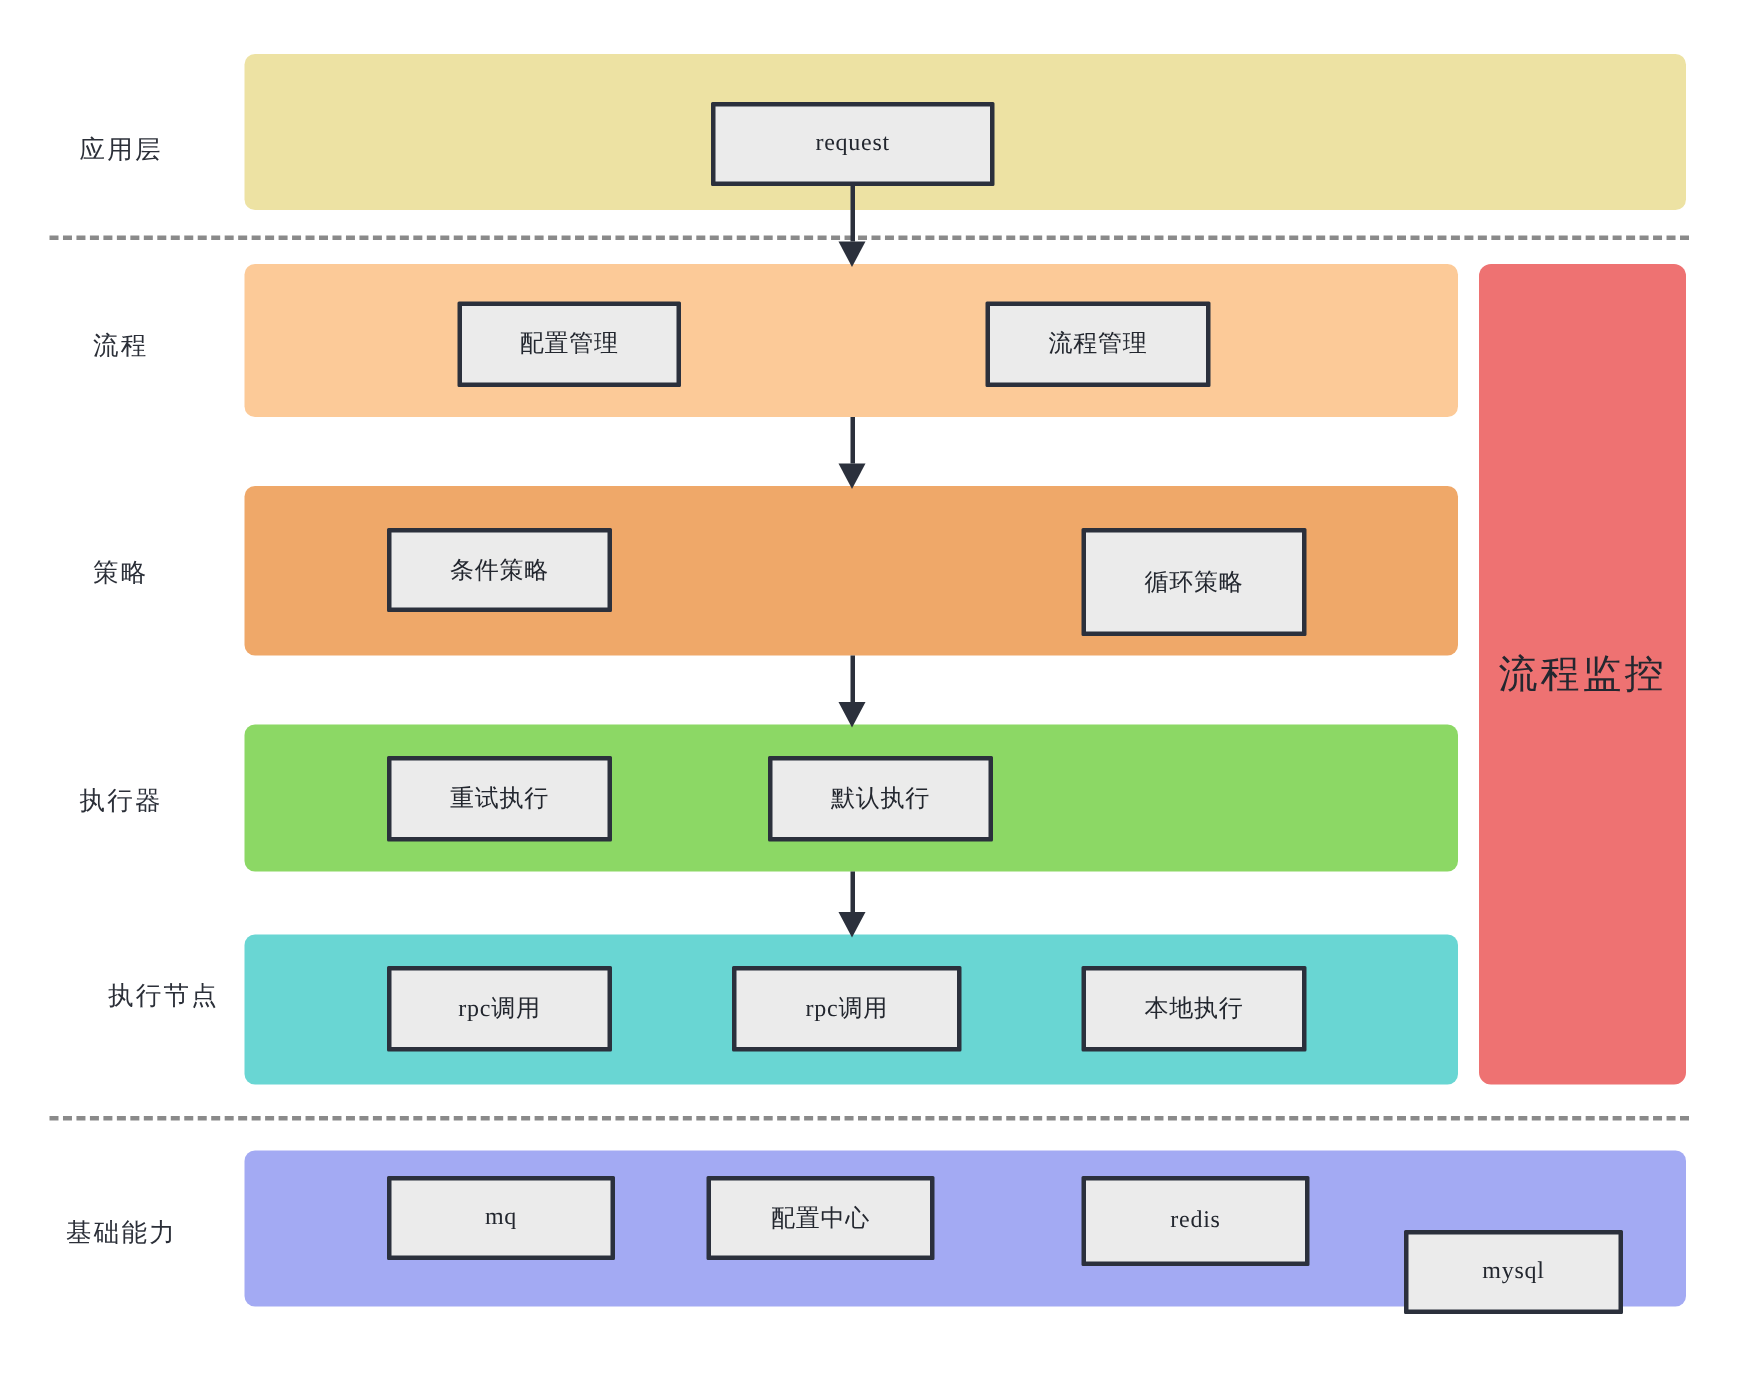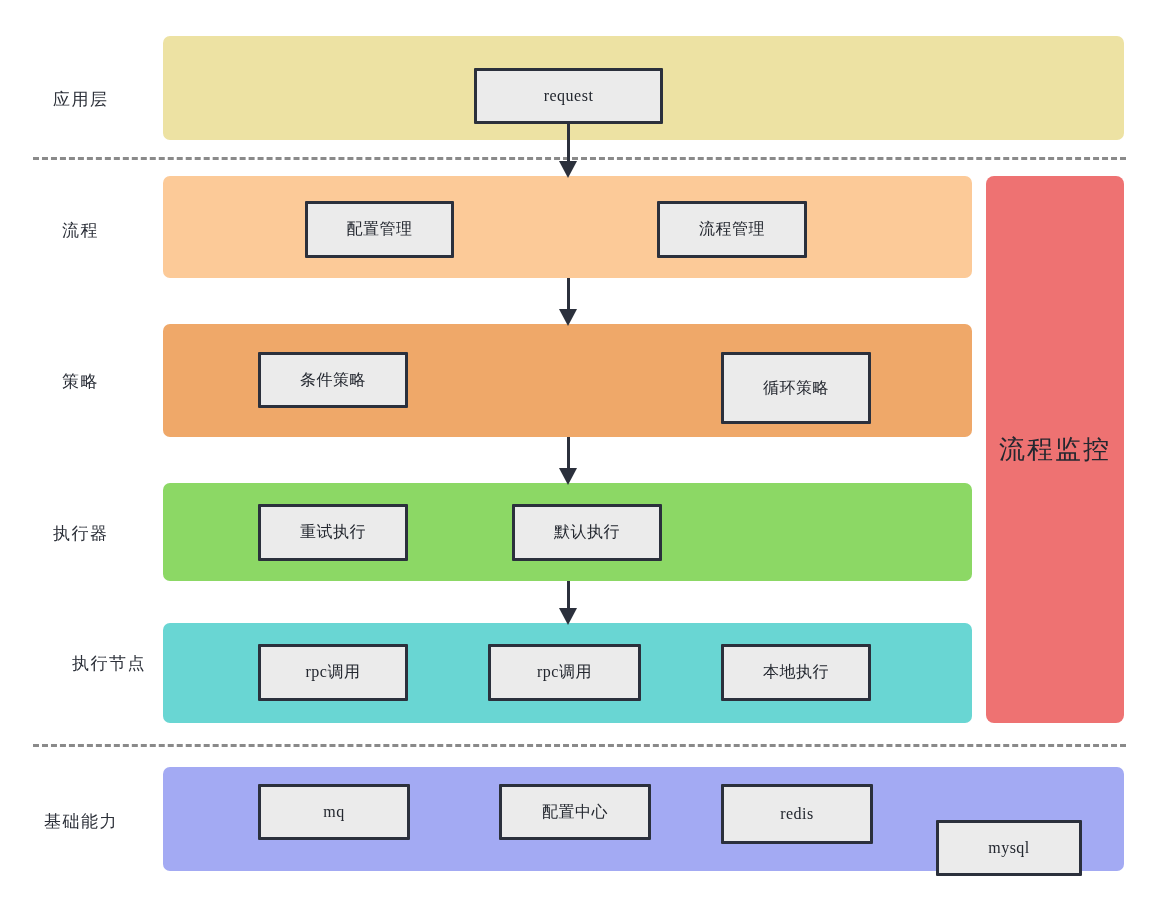--- a/index.html
+++ b/index.html
@@ -148,21 +148,21 @@
   <div class="node" style="left:488px; top:644px; width:153px; height:57px;">
     <span>rpc调用</span>
   </div>
   <div class="node" style="left:721px; top:644px; width:150px; height:57px;">
     <span>本地执行</span>
   </div>
 
   <div class="node" style="left:258px; top:784px; width:152px; height:56px;">
     <span>mq</span>
   </div>
-  <div class="node" style="left:499px; top:784px; width:152px; height:56px;">
+  <div class="node" style="left:471px; top:784px; width:152px; height:56px;">
     <span>配置中心</span>
   </div>
   <div class="node" style="left:721px; top:784px; width:152px; height:60px;">
     <span>redis</span>
   </div>
   <div class="node" style="left:936px; top:820px; width:146px; height:56px;">
     <span>mysql</span>
   </div>
 
   <div class="arrow" style="left:568px; top:124px; height:54px;">

